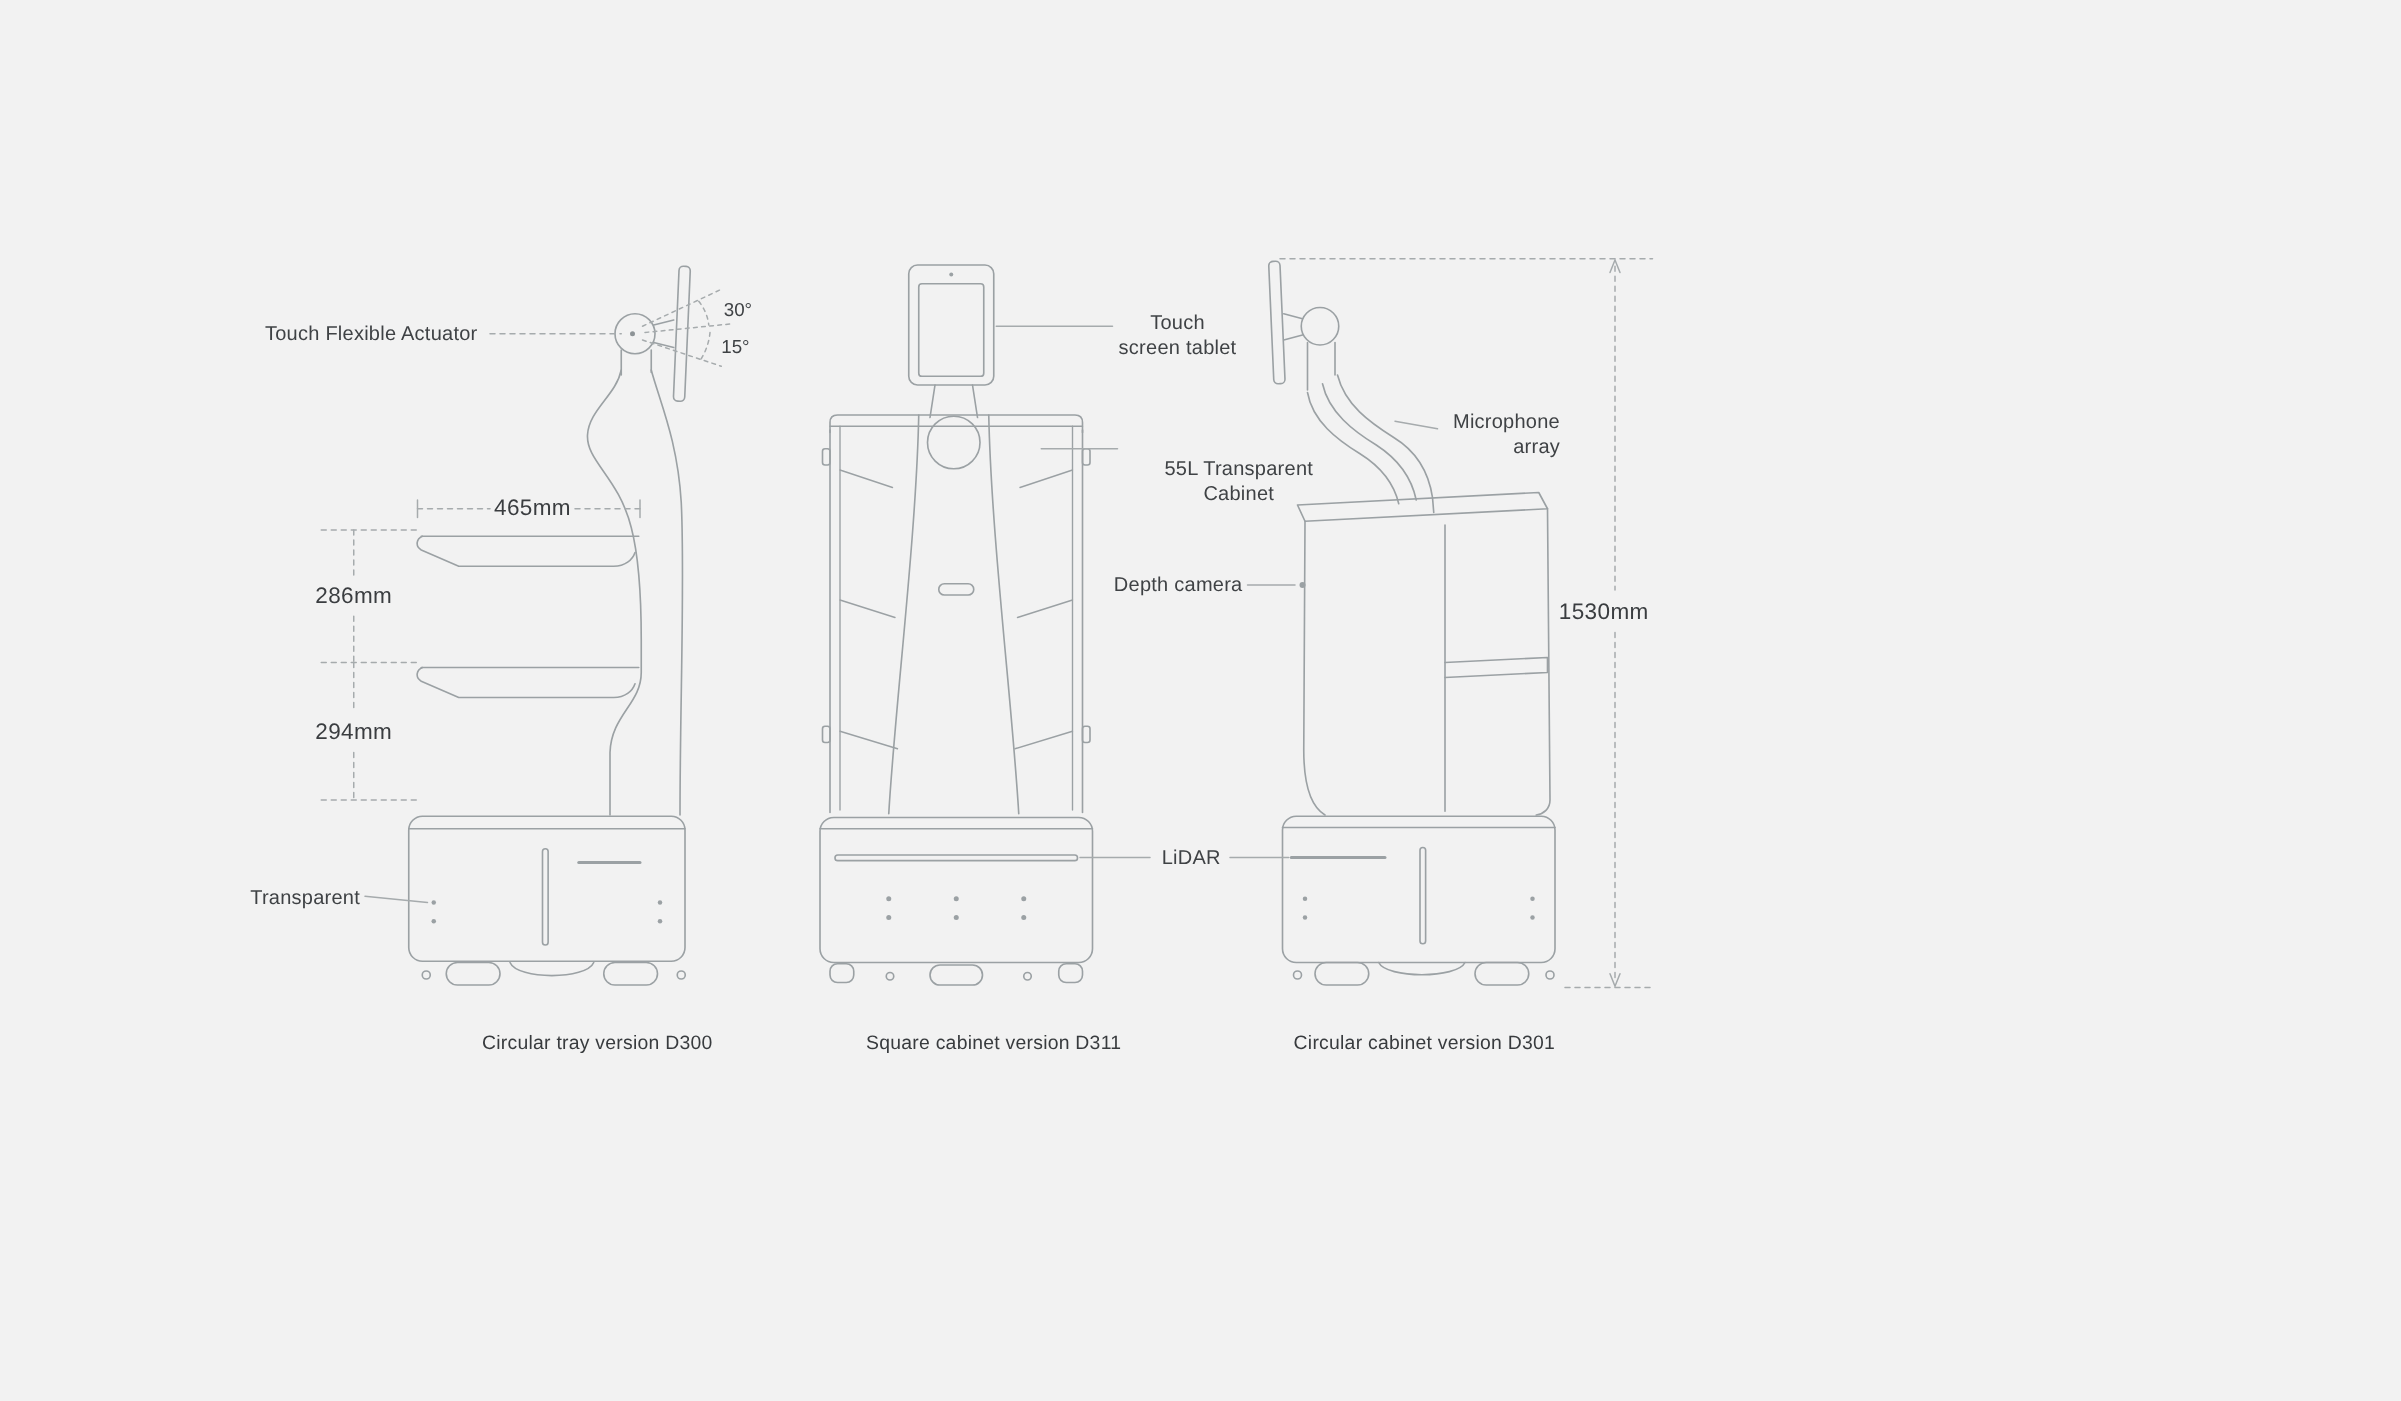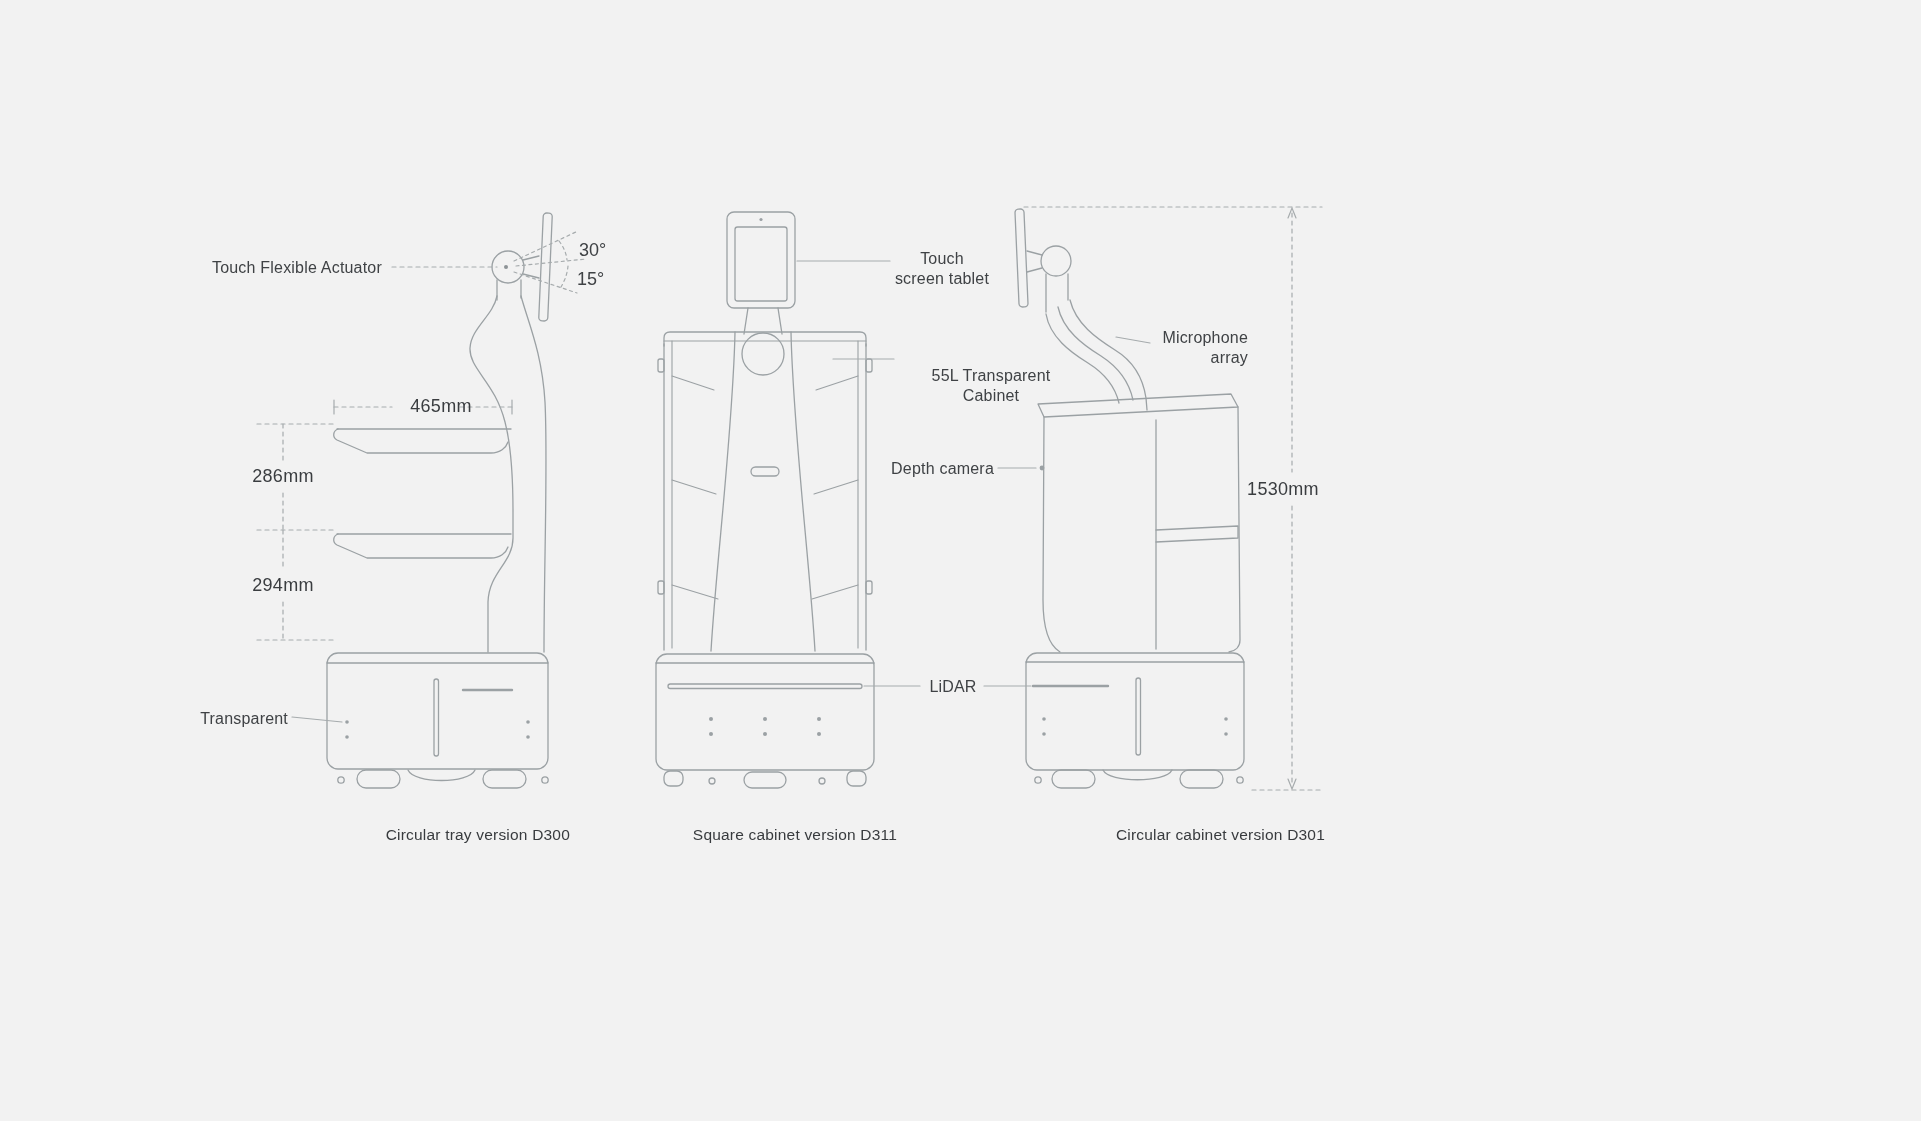--- a/index.html
+++ b/index.html
@@ -26,21 +26,21 @@
     position: absolute;
     color: #3a3d40;
     font-size: 18px;
     text-align: center;
     letter-spacing: .3px;
     white-space: nowrap;
   }
   .angle {
     position: absolute;
     color: #3f4245;
-    font-size: 18px;
+    font-size: 15px;
     white-space: nowrap;
   }
   .caption {
     position: absolute;
     color: #383b3e;
     font-size: 15.5px;
     text-align: right;
     width: 260px;
     letter-spacing: .2px;
   }
@@ -235,21 +235,21 @@
       </g>
     </g>
   </svg>
 
   <div class="label right" style="left:182px; top:258px; width:200px;">Touch Flexible Actuator</div>
 
   <div class="angle" style="left:579px; top:240px;">30°</div>
 
   <div class="angle" style="left:577px; top:269px;">15°</div>
 
-  <div class="dim" style="left:399px; top:396px; width:84px;">465mm</div>
+  <div class="dim" style="left:384px; top:396px; width:84px;">465mm</div>
 
   <div class="dim" style="left:241px; top:466px; width:84px;">286mm</div>
 
   <div class="dim" style="left:241px; top:575px; width:84px;">294mm</div>
 
   <div class="label right" style="left:178px; top:709px; width:110px;">Transparent</div>
 
   <div class="label center" style="left:886px; top:249px; width:112px;">Touch
 screen tablet</div>
 
@@ -262,15 +262,15 @@
 
   <div class="label right" style="left:1138px; top:328px; width:110px;">Microphone
 array</div>
 
   <div class="dim" style="left:1240px; top:479px; width:86px;">1530mm</div>
 
   <div class="caption" style="left:310px; top:826px;">Circular tray version D300</div>
 
   <div class="caption" style="left:637px; top:826px;">Square cabinet version D311</div>
 
-  <div class="caption" style="left:1065px; top:826px;">Circular cabinet version D301</div>
+  <div class="caption" style="left:984px; top:826px;">Circular cabinet version D301</div>
 
 </div>
 
 </body></html>

